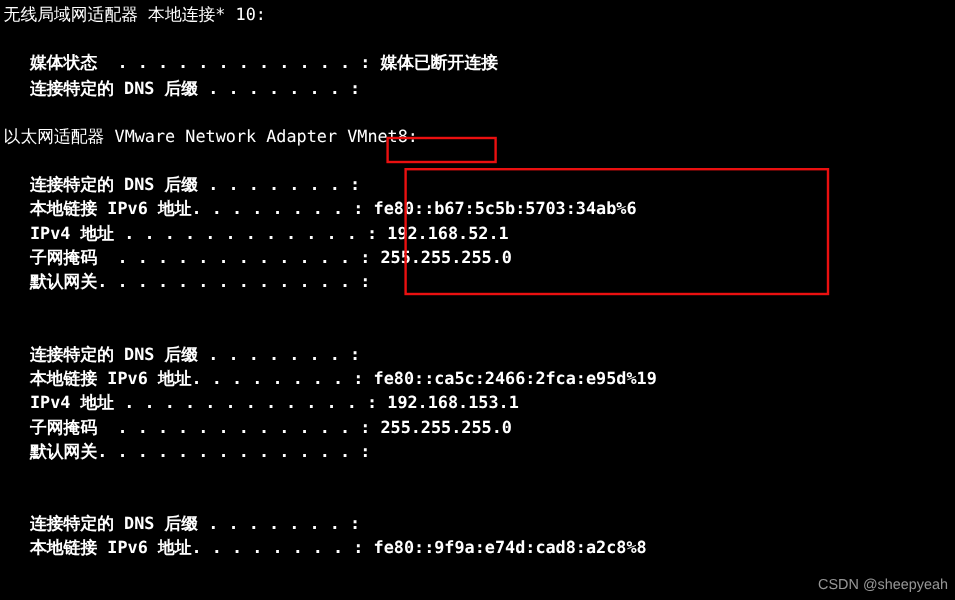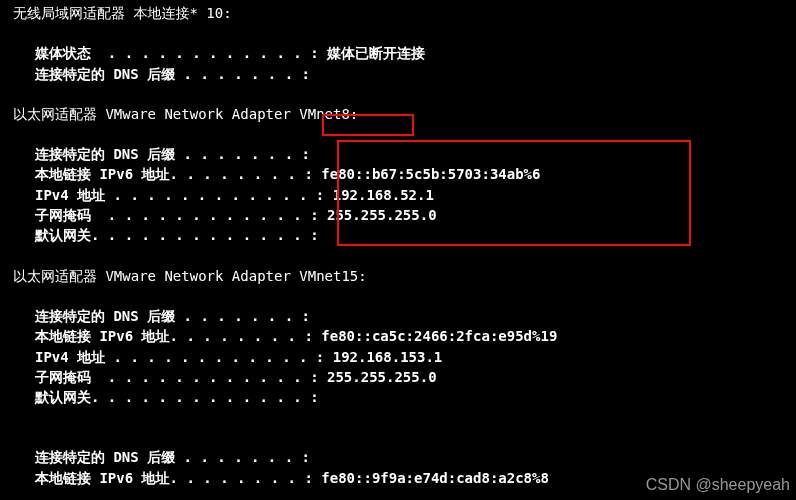--- a/index.html
+++ b/index.html
@@ -8,56 +8,55 @@
       color: #fff;
       font-family: "SimSun", "Consolas", monospace;
       font-size: 14px;
       width: 796px;
       height: 500px;
       overflow: hidden;
       position: relative;
       line-height: 1.45;
       padding: 3px 0 0 3px;
     }
-    .line { white-space: pre; margin-left: 10px; }
+    .line { white-space: pre; }
     .blank { height: 20px; }
     .indent1 { padding-left: 22px; font-weight: bold; }
     .hl-box {
       position: absolute;
       border: 2px solid #ea1010;
       pointer-events: none;
     }
     .watermark {
       position: absolute;
       right: 6px;
       bottom: 4px;
       color: #c8c8c8;
       font-family: Arial, sans-serif;
-      font-size: 16px;
+      font-size: 12px;
       opacity: 0.75;
     }
   </style>
 </head>
 <body>
 
 <div id="terminal">
     <div class="line">无线局域网适配器 本地连接* 10:</div>
     <div class="blank"></div>
     <div class="line indent1"><span>媒体状态  . . . . . . . . . . . . :</span><span> 媒体已断开连接</span></div>
     <div class="line indent1"><span>连接特定的 DNS 后缀 . . . . . . . :</span><span></span></div>
     <div class="blank"></div>
     <div class="line">以太网适配器 VMware Network Adapter VMnet8:</div>
     <div class="blank"></div>
     <div class="line indent1"><span>连接特定的 DNS 后缀 . . . . . . . :</span><span></span></div>
     <div class="line indent1"><span>本地链接 IPv6 地址. . . . . . . . :</span><span> fe80::b67:5c5b:5703:34ab%6</span></div>
     <div class="line indent1"><span>IPv4 地址 . . . . . . . . . . . . :</span><span> 192.168.52.1</span></div>
     <div class="line indent1"><span>子网掩码  . . . . . . . . . . . . :</span><span> 255.255.255.0</span></div>
     <div class="line indent1"><span>默认网关. . . . . . . . . . . . . :</span><span></span></div>
     <div class="blank"></div>
-    <div class="line">以太网适配器 VMware Network Adapter VMnet15:</div>
     <div class="blank"></div>
     <div class="line indent1"><span>连接特定的 DNS 后缀 . . . . . . . :</span><span></span></div>
     <div class="line indent1"><span>本地链接 IPv6 地址. . . . . . . . :</span><span> fe80::ca5c:2466:2fca:e95d%19</span></div>
     <div class="line indent1"><span>IPv4 地址 . . . . . . . . . . . . :</span><span> 192.168.153.1</span></div>
     <div class="line indent1"><span>子网掩码  . . . . . . . . . . . . :</span><span> 255.255.255.0</span></div>
     <div class="line indent1"><span>默认网关. . . . . . . . . . . . . :</span><span></span></div>
     <div class="blank"></div>
     <div class="blank"></div>
     <div class="line indent1"><span>连接特定的 DNS 后缀 . . . . . . . :</span><span></span></div>
     <div class="line indent1"><span>本地链接 IPv6 地址. . . . . . . . :</span><span> fe80::9f9a:e74d:cad8:a2c8%8</span></div>

